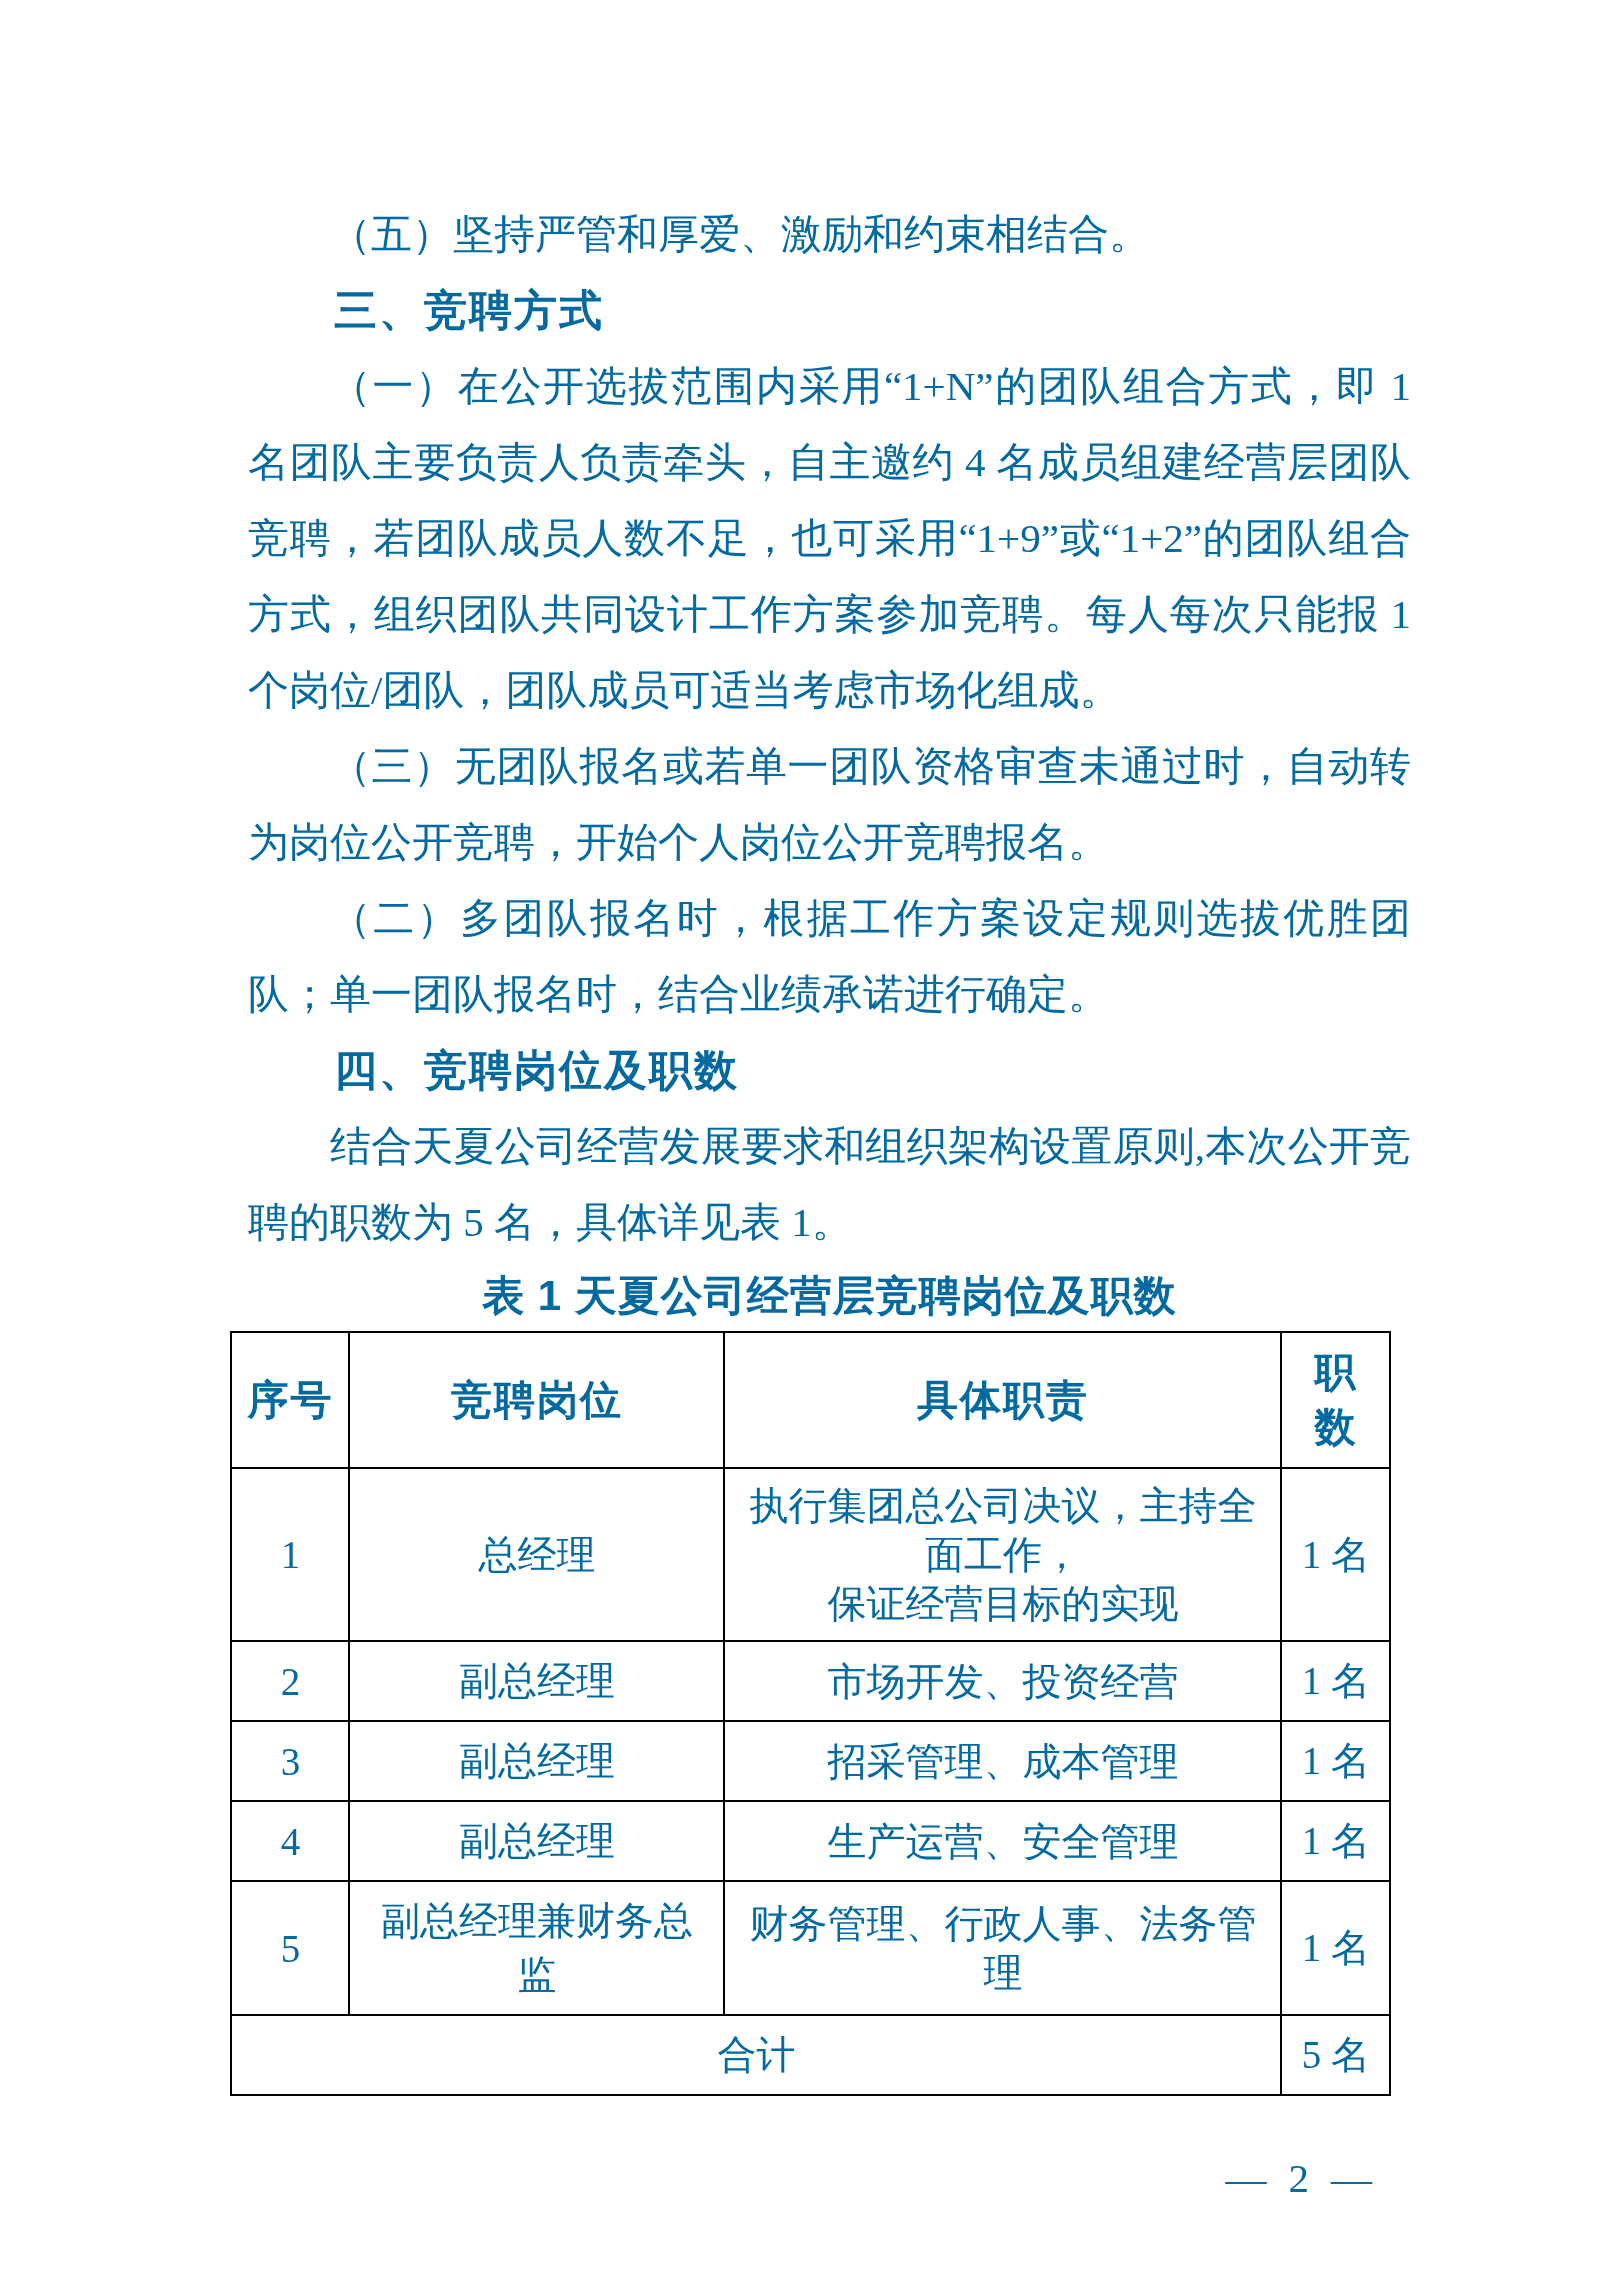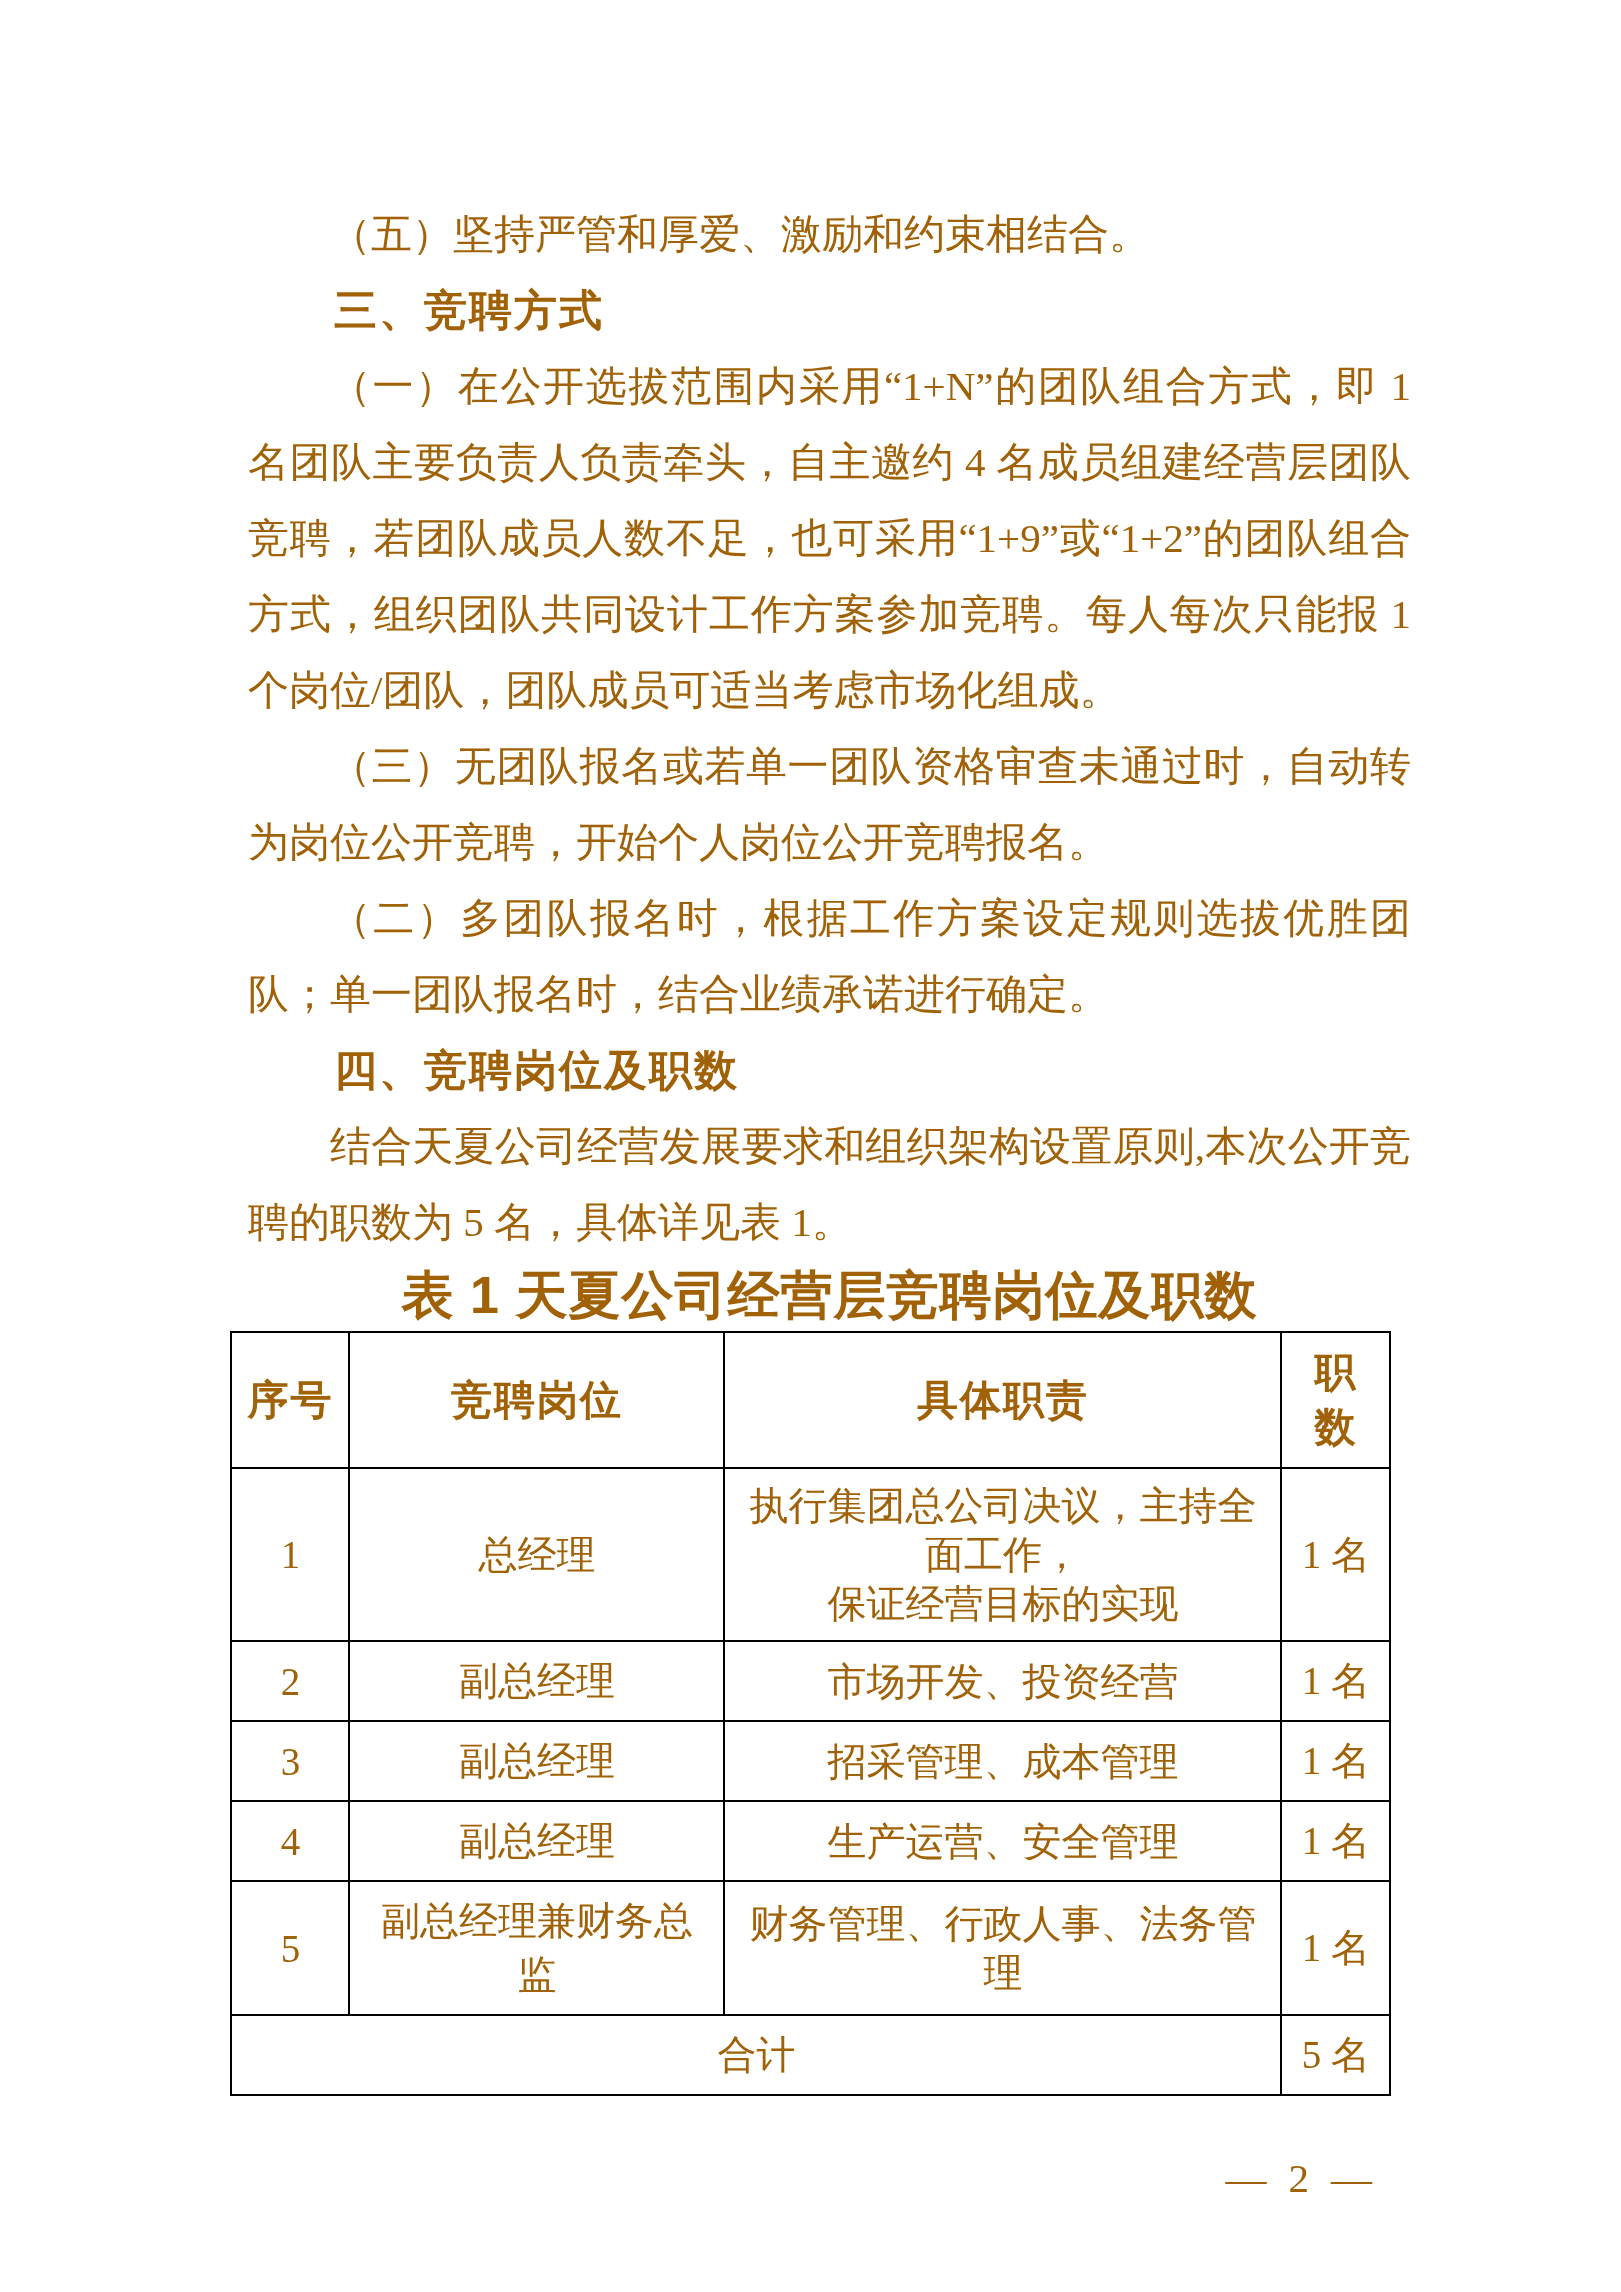--- a/index.html
+++ b/index.html
@@ -3,21 +3,21 @@
 <meta charset="utf-8">
 <style>
   * { box-sizing: border-box; }
   html, body { margin: 0; padding: 0; background: #e8e8e8; }
   .page {
     position: relative;
     width: 1621px;
     height: 2293px;
     margin: 0 auto;
     background: #ffffff;
-    color: #a16207;
+    color: #0369a1;
     font-family: "Liberation Serif", "DejaVu Serif", serif;
     padding: 196px 210px 0 248px;
     overflow: hidden;
   }
   .body-para {
     margin: 0;
     font-size: 41px;
     line-height: 76px;
     text-align: justify;
     text-indent: 2em;
@@ -25,21 +25,21 @@
   .heading {
     margin: 0;
     font-size: 43px;
     line-height: 76px;
     font-family: Liberation Sans, sans-serif;
     font-weight: bold;
     text-indent: 2em;
     letter-spacing: 2px;
   }
   .table-caption {
-    font-size: 52px;
+    font-size: 42px;
     line-height: 71px;
     text-align: center;
     font-family: "Liberation Sans", "DejaVu Sans", sans-serif;
     font-weight: bold;
     letter-spacing: 1px;
   }
   table.roster {
     border-collapse: collapse;
     table-layout: fixed;
     width: 1159px;

